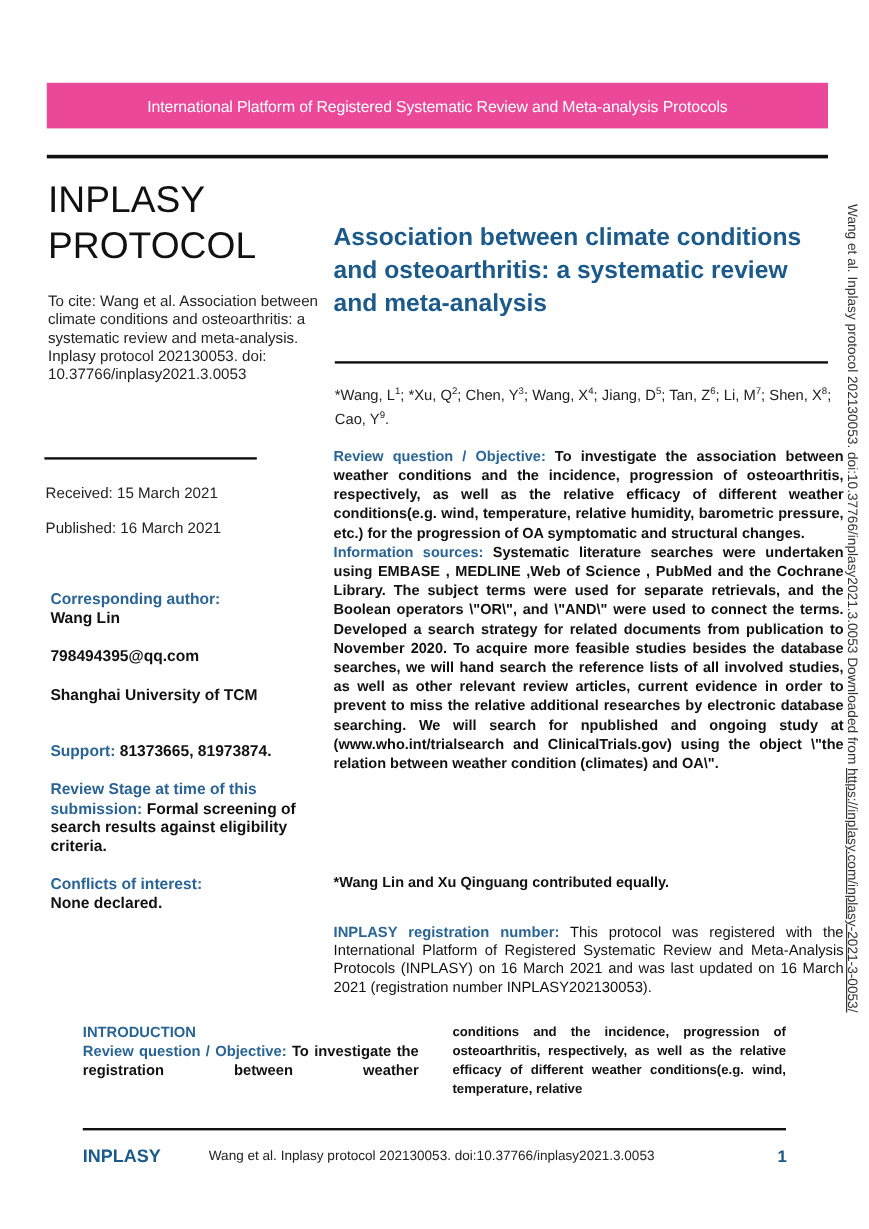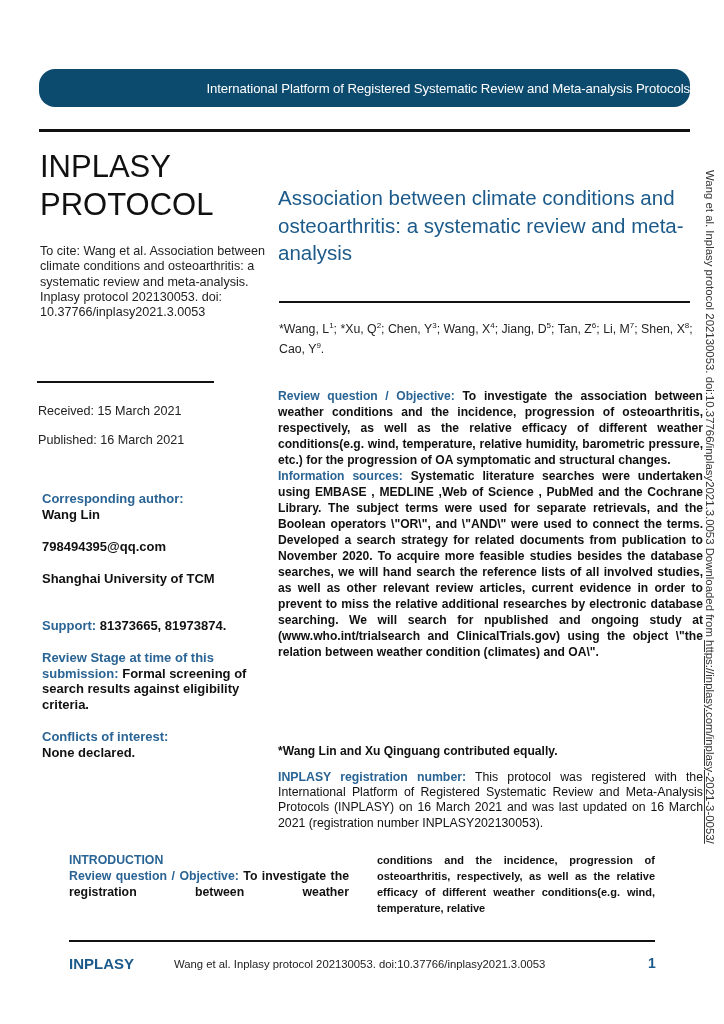--- a/index.html
+++ b/index.html
@@ -1,35 +1,35 @@
 <!DOCTYPE html>
 <html><head>
 <meta charset="utf-8">
 <style>
   html, body { margin: 0; padding: 0; background: #ffffff; }
   body { width: 724px; height: 1024px; position: relative; overflow: hidden;
          font-family: "Liberation Sans", "DejaVu Sans", sans-serif; color: #111; }
   .banner { position: absolute; left: 39px; top: 69px; width: 651px; height: 38px;
-            background: #0c4a6e; color: #fff; font-size: 13.2px; display: flex;
-            align-items: center; justify-content: flex-end; letter-spacing: -0.1px; border-radius: 16px; }
+            background: #ec4899; color: #fff; font-size: 13.2px; display: flex;
+            align-items: center; justify-content: center; letter-spacing: -0.1px; }
   .rule-top { position: absolute; left: 39px; top: 129px; width: 651px; height: 3px; background: #111; }
   .brand { position: absolute; left: 40px; top: 148px; font-size: 31px; line-height: 38px; color: #111; }
   .cite { position: absolute; left: 40px; top: 244px; width: 225px; font-size: 12.6px; line-height: 15.3px; color: #222; }
   .rule-left { position: absolute; left: 37px; top: 381px; width: 177px; height: 2px; background: #111; }
   .date { position: absolute; left: 38px; font-size: 12.6px; color: #222; }
   .sidebar { position: absolute; left: 42px; width: 215px; font-size: 13px; line-height: 15.6px; font-weight: bold; color: #111; margin-top: 17px; }
   .lbl { color: #2a6494; font-weight: bold; }
   .title { position: absolute; left: 278px; top: 184px; width: 420px; font-size: 20.5px; line-height: 27.5px;
-           font-weight: normal; color: #1b5a8a; }
+           font-weight: bold; color: #1b5a8a; }
   .rule-title { position: absolute; left: 279px; top: 301px; width: 411px; height: 2px; background: #111; }
   .authors { position: absolute; left: 279px; top: 318px; width: 415px; font-size: 12.3px; line-height: 15.5px; color: #222; }
   .authors sup { font-size: 8px; }
   .body-col { position: absolute; left: 278px; width: 425px; font-size: 12.1px; line-height: 16px;
               text-align: justify; color: #111; }
-  .bold { font-weight: bold; margin-top: 16px; }
+  .bold { font-weight: bold; }
   .regular { font-weight: normal; margin-top: 10px; }
   .intro-left { position: absolute; left: 69px; top: 852px; width: 280px; font-size: 12.3px; line-height: 16px; }
   .intro-right { position: absolute; left: 377px; top: 852px; width: 278px; font-size: 11px; line-height: 16px;
                  font-weight: bold; text-align: justify; }
   .rule-bottom { position: absolute; left: 69px; top: 940px; width: 586px; height: 2px; background: #111; }
   .footer-brand { position: absolute; left: 69px; top: 955px; font-size: 15px; font-weight: bold; color: #1b5a8a; }
   .footer-cite { position: absolute; left: 174px; top: 958px; font-size: 11.3px; color: #222; }
   .footer-page { position: absolute; left: 648px; top: 955px; font-size: 14px; font-weight: bold; color: #1b5a8a; }
   .side-text { position: absolute; left: 702px; top: 170px; transform-origin: 0 0; transform: rotate(90deg) translateY(-14px);
                white-space: nowrap; font-size: 11.4px; color: #333; width: 740px; }

